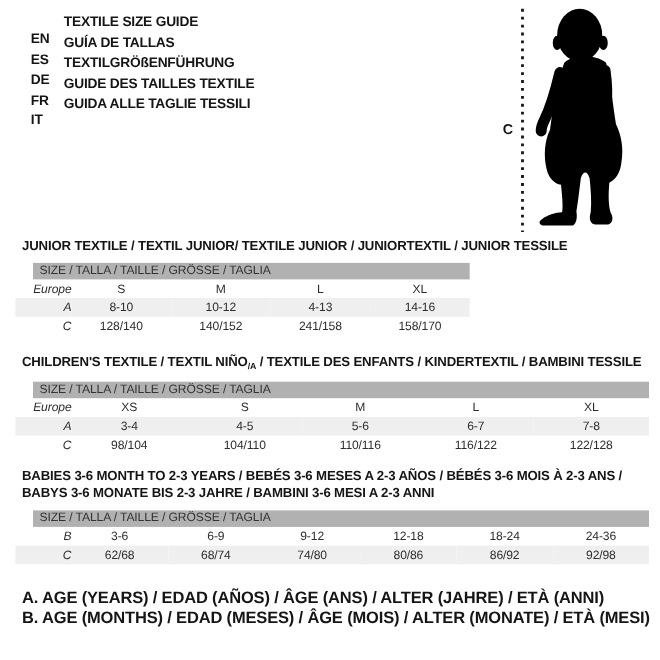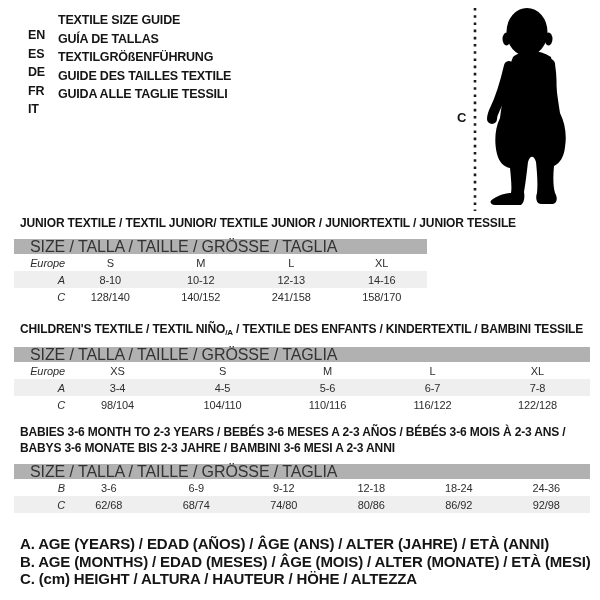--- a/index.html
+++ b/index.html
@@ -24,22 +24,22 @@
   #title-junior   { top:215px; }
   #title-children { top:321px; }
   #title-babies   { top:424px; }
   .section-title .sub { font-size:8px; vertical-align:-2px; }
 
   
   .size-table { position:absolute; left:14px; }
   #table-junior   { top:239px; width:413px; }
   #table-children { top:347px; width:576px; }
   #table-babies   { top:464px; width:576px; }
-  .size-bar { background:var(--bar-bg,#b1b1b1); color:#333; font-size:16px;
-    height:15px; line-height:15px; padding-left:16px; letter-spacing:-0.1px; }
+  .size-bar { background:var(--bar-bg,#b1b1b1); color:#333; font-size:11px;
+    height:15px; line-height:15px; padding-left:6px; letter-spacing:-0.1px;margin-left:16px; }
   .size-table table { width:100%; border-collapse:collapse; table-layout:fixed; }
   .size-table col.label-col { width:51px; }
   .size-table td { font-size:11px; color:#2d2d2d; height:17px; text-align:center;
     padding:0; letter-spacing:-0.1px; }
   .size-table td.row-label { text-align:right; padding-left:6px;font-style:italic; }
   .size-table tr.shaded { background:var(--shade-bg,#efefef); }
 
   
   .legend { position:absolute; left:20px; top:535px; }
   .legend-line { font-weight:bold; font-size:15px; line-height:17.5px;
@@ -131,21 +131,21 @@
             <td class="row-label">Europe</td>
             <td>S</td>
             <td>M</td>
             <td>L</td>
             <td>XL</td>
           </tr>
           <tr class="shaded">
             <td class="row-label">A</td>
             <td>8-10</td>
             <td>10-12</td>
-            <td>12-13</td>
+            <td>4-13</td>
             <td>14-16</td>
           </tr>
           <tr>
             <td class="row-label">C</td>
             <td>128/140</td>
             <td>140/152</td>
             <td>241/158</td>
             <td>158/170</td>
           </tr>
         </tbody>
@@ -221,16 +221,15 @@
             <td>86/92</td>
             <td>92/98</td>
           </tr>
         </tbody>
       </table>
     </div>
 
   <div class="legend">
       <div class="legend-line">A. AGE (YEARS) / EDAD (AÑOS) / ÂGE (ANS) / ALTER (JAHRE) / ETÀ (ANNI)</div>
       <div class="legend-line">B. AGE (MONTHS) / EDAD (MESES) / ÂGE (MOIS) / ALTER (MONATE) / ETÀ (MESI)</div>
-      <div class="legend-line">C. (cm) HEIGHT / ALTURA / HAUTEUR / HÖHE / ALTEZZA</div>
     </div>
 
 </div>
 
 </body></html>

